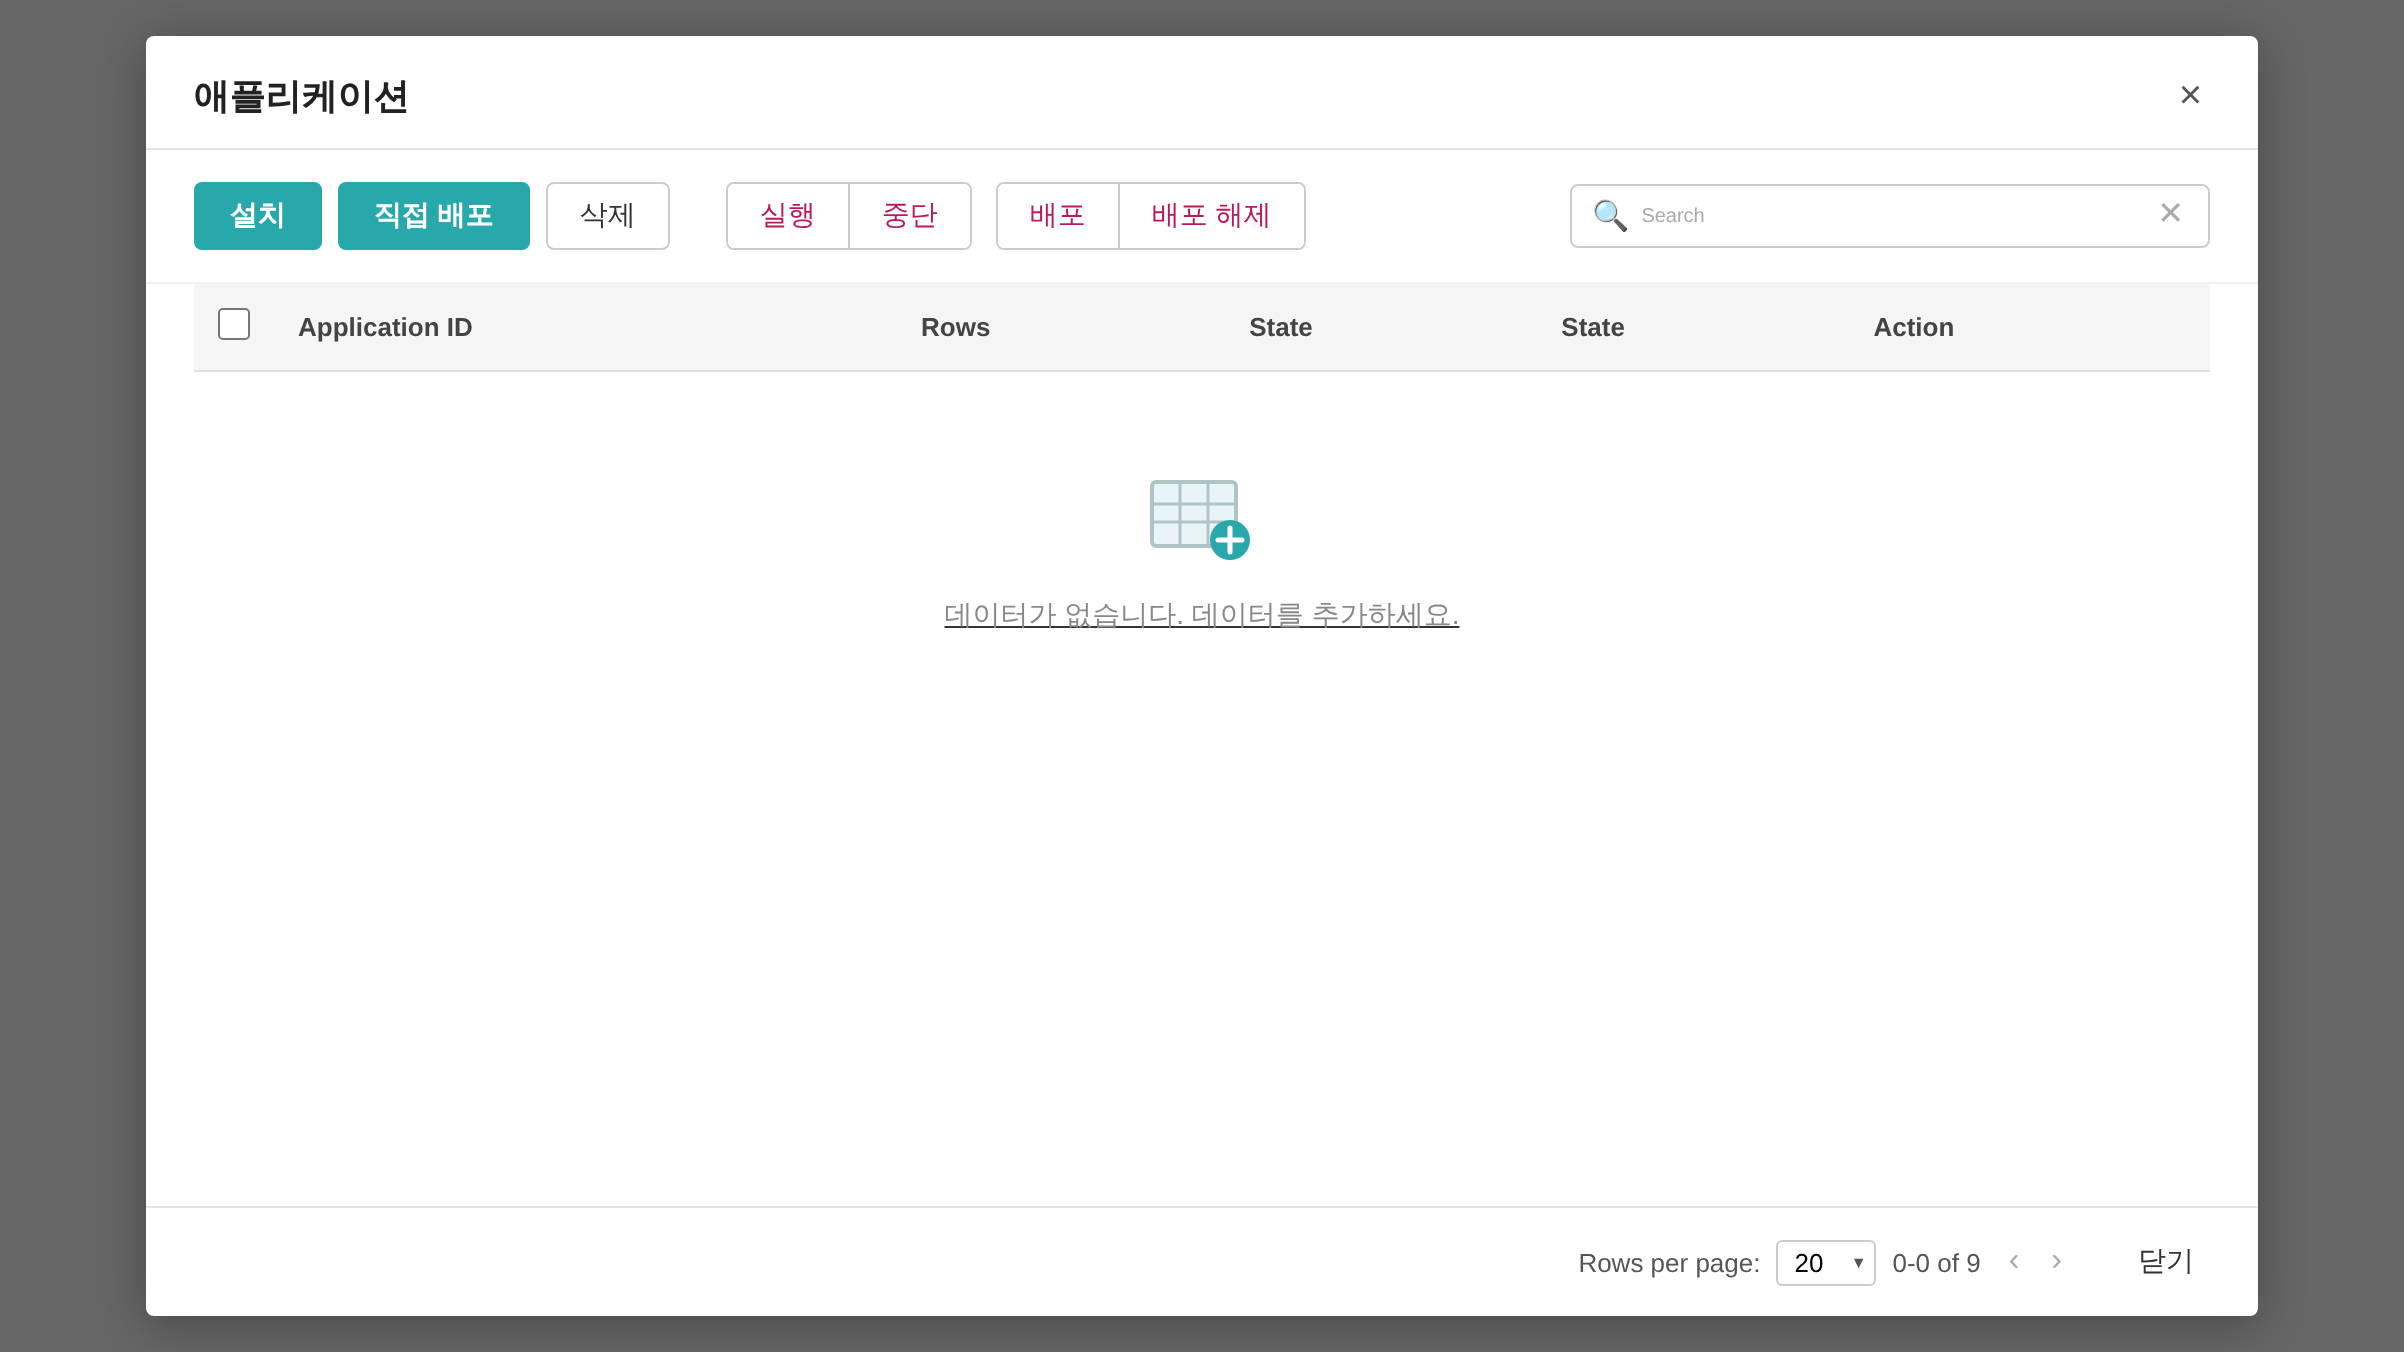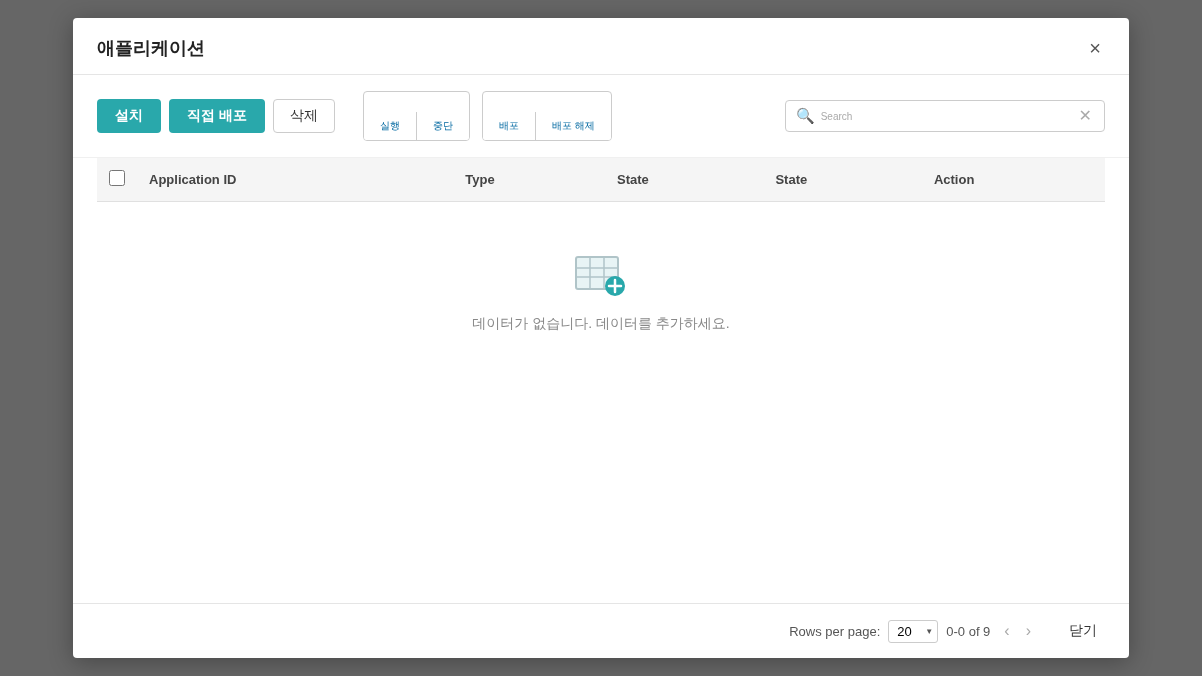--- a/index.html
+++ b/index.html
@@ -71,27 +71,26 @@
     }
     .btn-group {
       display: flex;
       border: 1px solid #ccc;
       border-radius: 4px;
       overflow: hidden;
       margin-left: 4px;
     }
     .btn-group .btn-group-item {
       background: #fff;
-      color: #0369a1;
+      color: #be185d;
       border: none;
       border-right: 1px solid #ccc;
       padding: 7px 16px;
-      font-size: 10px;
-      cursor: pointer;
-      margin-top: 20px;
+      font-size: 14px;
+      cursor: pointer;
     }
     .btn-group .btn-group-item:last-child { border-right: none; }
     .spacer { flex: 1; }
     .search-box {
       display: flex;
       align-items: center;
       border: 1px solid #ccc;
       border-radius: 4px;
       padding: 6px 10px;
       width: 320px;
@@ -265,36 +264,36 @@
     <table class="table">
       <thead>
         <tr>
           <th class="checkbox-col">
             <input type="checkbox" class="checkbox" style="">
           </th>
           <th>
             <span>Application ID</span>
           </th>
           <th>
-            <span>Type</span>
+            <span>Rows</span>
           </th>
           <th>
             <span>State</span>
           </th>
           <th>
             <span>State</span>
           </th>
           <th>
             <span>Action</span>
           </th>
         </tr>
       </thead>
       <tbody>
         <tr>
-          <td colspan="6" style="padding:0; border:none;">
+          <td colspan="6" style="padding:0; border:none;text-decoration:underline;">
             <div class="empty-state">
               <div class="empty-icon">
                 
                 <svg width="60" height="48" viewBox="0 0 60 48" fill="none" xmlns="http://www.w3.org/2000/svg">
 
                   <rect x="5" y="5" width="42" height="32" rx="2" stroke="#b0c4c8" stroke-width="2" fill="#e8f4f5"></rect>
                   <line x1="5" y1="16" x2="47" y2="16" stroke="#b0c4c8" stroke-width="1.5"></line>
                   <line x1="5" y1="25" x2="47" y2="25" stroke="#b0c4c8" stroke-width="1.5"></line>
                   <line x1="19" y1="5" x2="19" y2="37" stroke="#b0c4c8" stroke-width="1.5"></line>
                   <line x1="33" y1="5" x2="33" y2="37" stroke="#b0c4c8" stroke-width="1.5"></line>

